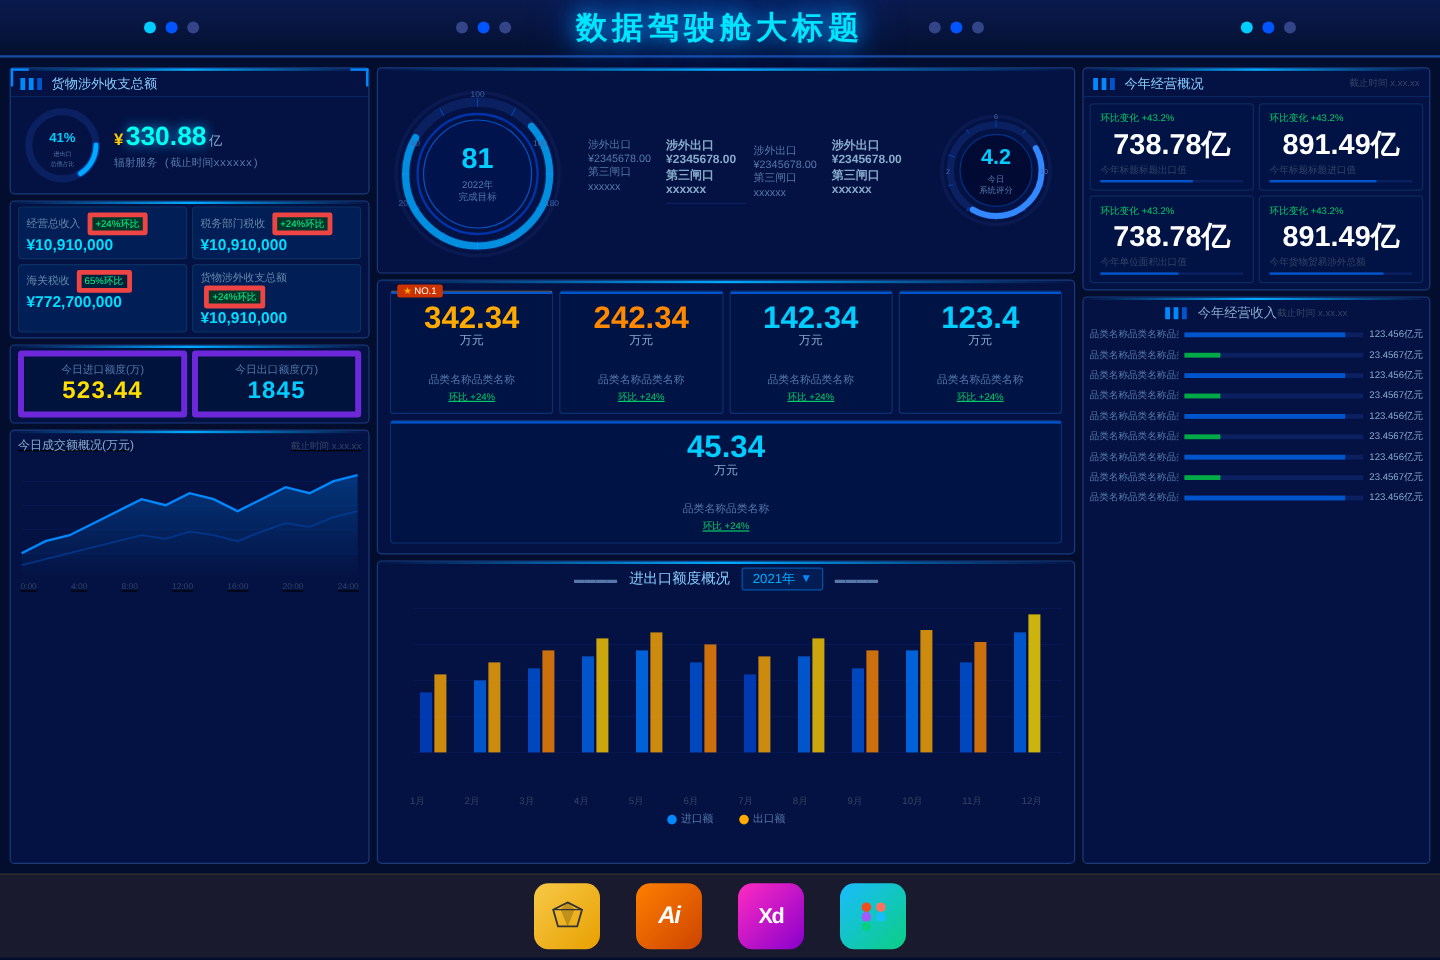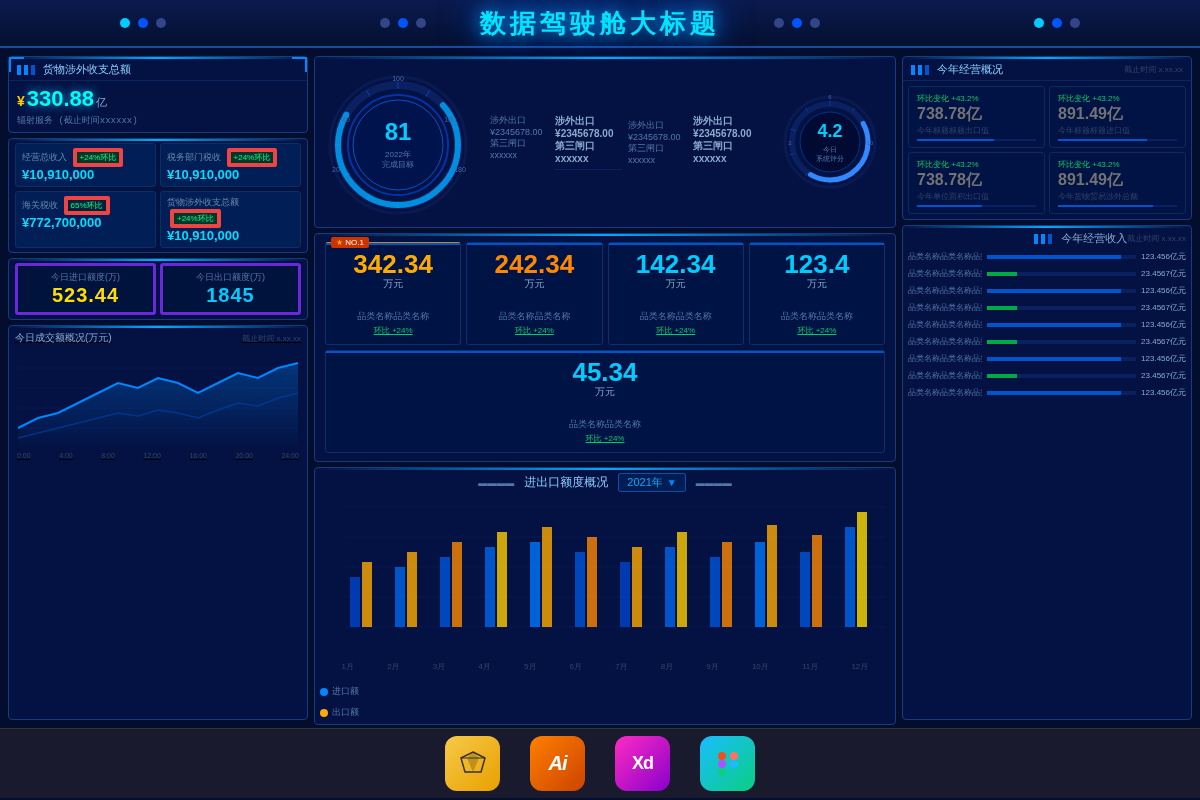--- a/index.html
+++ b/index.html
@@ -179,21 +179,21 @@
 
     
     .ie-grid {
       display: grid;
       grid-template-columns: 1fr 1fr;
       gap: 4px;
       padding: 4px 6px;
     }
     .ie-box {
       background: rgba(0, 20, 60, 0.8);
-      border: 3px solid #6d28d9;
+      border: 5px solid #6d28d9;
       border-radius: 3px;
       padding: 5px 7px;
       text-align: center;
     }
     .ie-label {
       color: #5577aa;
       font-size: 9px;
     }
     .ie-value {
       color: #ffdd00;
@@ -335,23 +335,22 @@
       justify-content: space-around;
       padding: 0 5px;
     }
     .bar-month {
       color: #334466;
       font-size: 8px;
     }
     .bar-legend {
       display: flex;
       justify-content: center;
-      gap: 8px;
-      margin-top: 13px;
-      flex-direction: column;
+      gap: 21px;
+      margin-top: 3px;
     }
     .legend-item {
       display: flex;
       align-items: center;
       gap: 4px;
       color: #5577aa;
       font-size: 9px;
     }
     .legend-dot {
       width: 8px; height: 8px;
@@ -375,23 +374,24 @@
       background: rgba(0, 20, 70, 0.7);
       border: 1px solid #0a2a60;
       border-radius: 3px;
       padding: 6px 8px;
     }
     .rt-change {
       color: #00cc66;
       font-size: 8px;
     }
     .rt-value {
-      color: #737373;
-      font-size: 16px;
+      color: #ffffff;
+      font-size: 24px;
       font-weight: bold;
+      text-align: center;
     }
     .rt-label {
       color: #334466;
       font-size: 8px;
     }
     .rt-progress {
       width: 100%;
       height: 2px;
       background: #0a2060;
       margin-top: 3px;
@@ -402,21 +402,21 @@
     }
 
     
     .revenue-list {
       flex: 1;
       padding: 5px;
       overflow: hidden;
     }
     .revenue-header {
       display: flex;
-      justify-content: flex-end;
+      justify-content: center;
       align-items: center;
       margin-bottom: 5px;
     }
     .revenue-time {
       color: #334466;
       font-size: 8px;
     }
     .revenue-item {
       display: flex;
       align-items: center;
@@ -526,20 +526,30 @@
       <div class="panel-title">
         <div class="panel-title-dots">
             <div class="ptd active"></div>
             <div class="ptd active"></div>
             <div class="ptd"></div>
           </div>
         <span>货物涉外收支总额</span>
       </div>
       <div class="gauge-section">
         <div class="gauge-container">
+          <div class="gauge-circle">
+            <svg viewBox="0 0 70 70">
+              <circle cx="35" cy="35" r="28" fill="none" stroke="#0a2060" stroke-width="6"></circle>
+              <circle cx="35" cy="35" r="28" fill="none" stroke="#0044aa" stroke-width="6" stroke-dasharray="72 176" stroke-dashoffset="44" stroke-linecap="round"></circle>
+              <circle cx="35" cy="35" r="28" fill="none" stroke="#00aaff" stroke-width="4" stroke-dasharray="72 176" stroke-dashoffset="44" stroke-linecap="round"></circle>
+              <text x="35" y="32" text-anchor="middle" fill="#00ccff" font-size="11" font-weight="bold">41%</text>
+              <text x="35" y="44" text-anchor="middle" fill="#5577aa" font-size="5">进出口</text>
+              <text x="35" y="52" text-anchor="middle" fill="#5577aa" font-size="5">总值占比</text>
+            </svg>
+          </div>
           <div class="gauge-info">
             <div class="gauge-value-row">
               <span class="currency-symbol">¥</span>
               <span class="big-value">330.88</span>
               <span class="unit-text">亿</span>
             </div>
             <div class="sub-label">辐射服务 (截止时间xxxxxx)</div>
           </div>
         </div>
       </div>

